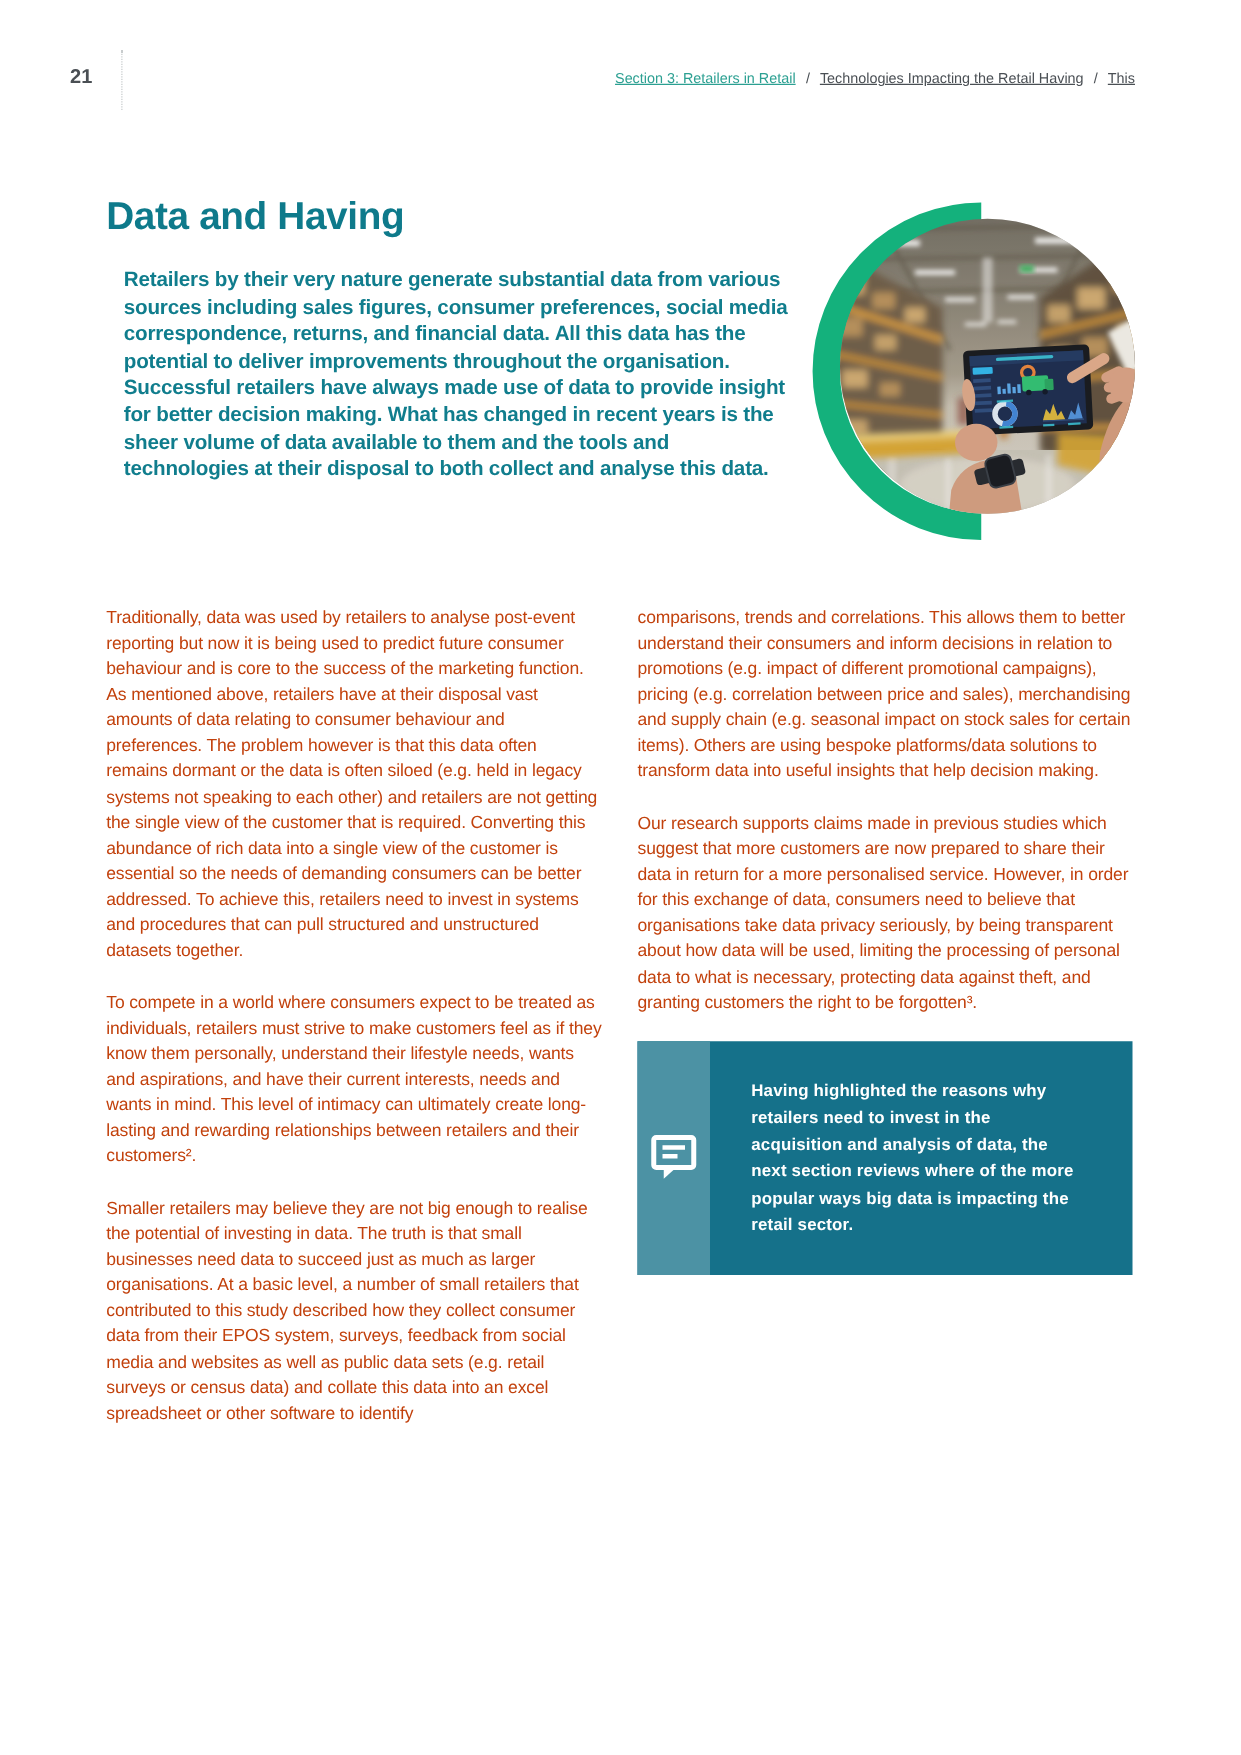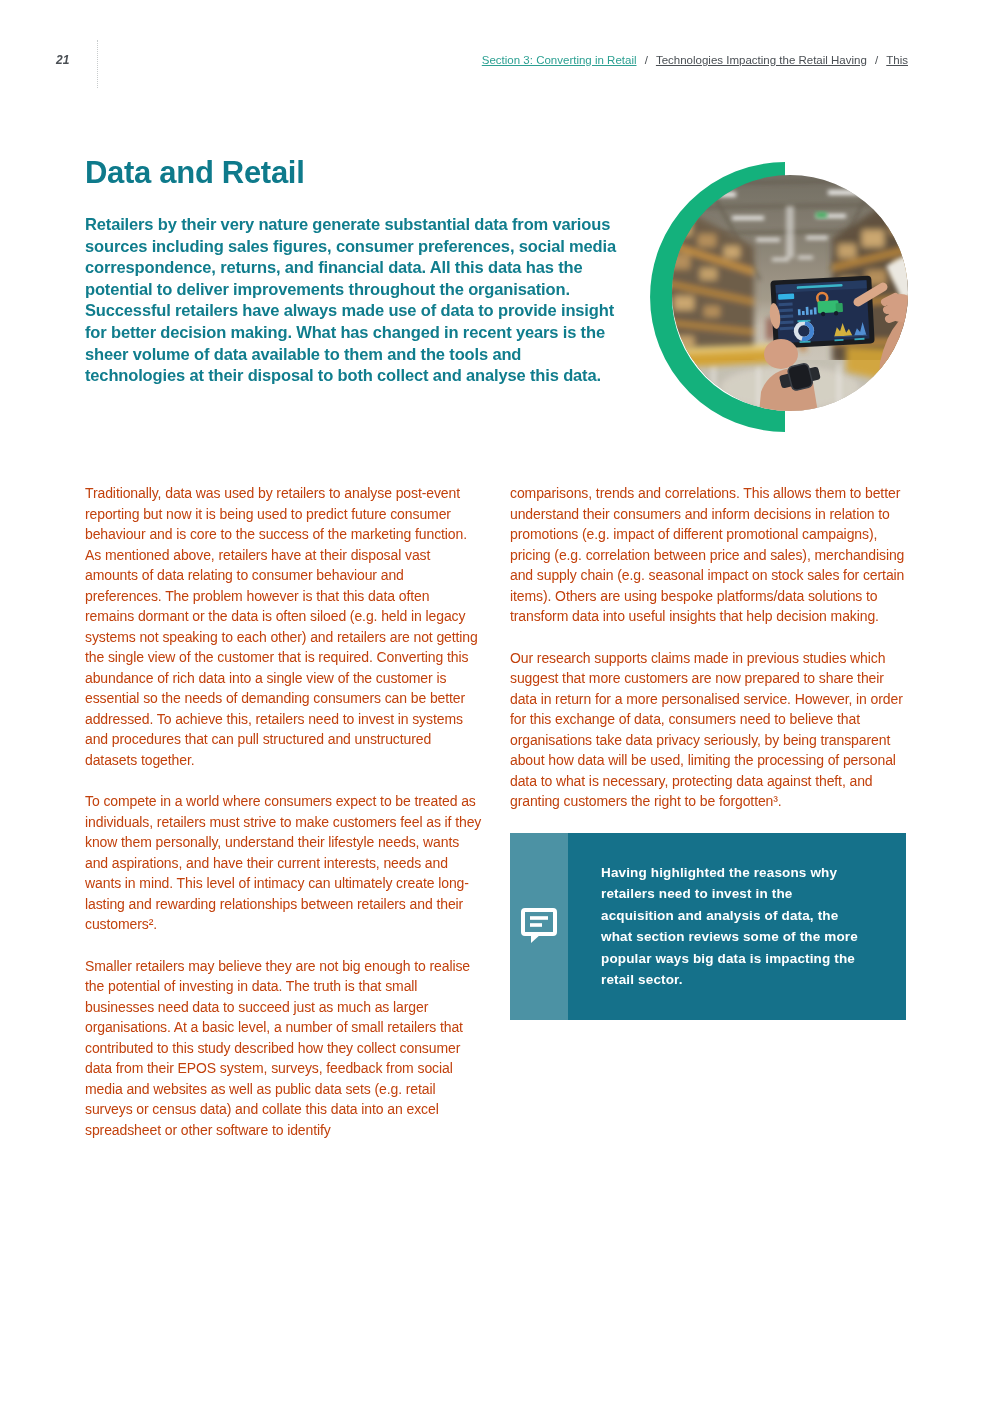--- a/index.html
+++ b/index.html
@@ -8,38 +8,38 @@
   .page {
     position:relative; width:993px; height:1404px; background:#ffffff;
     overflow:hidden; margin:0 auto;
   }
 
   
   .page-header {
     position:absolute; left:56px; right:85px; top:53px;
     display:flex; justify-content:space-between; align-items:baseline;
   }
-  .page-num { font-size:12px; font-weight:bold; color:#4A4F54; letter-spacing:.2px;font-style:italic; }
+  .page-num { font-size:16px; font-weight:bold; color:#4A4F54; letter-spacing:.2px; }
   .trim-mark {
     position:absolute; left:97px; top:40px; height:48px; width:0;
     border-left:1px dotted #c8cccd;
   }
   .breadcrumb { font-size:11.5px; color:#4A4F54; white-space:nowrap; }
   .bc-link { text-decoration:underline; cursor:pointer; }
   .bc-link.teal { color:#2CA092; }
   .bc-link.dark { color:#4A4F54; }
   .bc-sep { color:#4A4F54; margin:0 5px; text-decoration:none; }
 
   
   .article-title {
     position:absolute; left:85px; top:155px;
     font-size:31px; font-weight:bold; color:#0E7A8B; letter-spacing:-.3px;
   }
   .intro {
-    position:absolute; left:85px; top:214px; width:532px;
+    position:absolute; left:99px; top:214px; width:532px;
     font-size:16.5px; line-height:21.6px; font-weight:bold;
     color:#107D8D; letter-spacing:-.15px;
   }
 
   
   .figure-wrap { position:absolute; left:640px; top:150px; width:280px; height:295px; }
 
   
   .columns {
     position:absolute; left:85px; top:483px; width:825px;
@@ -68,29 +68,29 @@
 </head>
 <body>
 
 <div class="page">
 
   <div class="trim-mark"></div>
 
   <header class="page-header">
     <span class="page-num">21</span>
     <nav class="breadcrumb">
-      <a class="bc-link teal">Section 3: Converting in Retail</a>
+      <a class="bc-link teal">Section 3: Retailers in Retail</a>
       <span class="bc-sep">/</span>
       <a class="bc-link dark">Technologies Impacting the Retail Having</a>
       <span class="bc-sep">/</span>
       <a class="bc-link dark">This</a>
     </nav>
   </header>
 
-  <h1 class="article-title">Data and Retail</h1>
+  <h1 class="article-title">Data and Having</h1>
 
   <p class="intro">Retailers by their very nature generate substantial data from various sources including sales figures, consumer preferences, social media correspondence, returns, and financial data. All this data has the potential to deliver improvements throughout the organisation. Successful retailers have always made use of data to provide insight for better decision making. What has changed in recent years is the sheer volume of data available to them and the tools and technologies at their disposal to both collect and analyse this data.</p>
 
   <div class="figure-wrap">
     <svg width="280" height="295" viewBox="0 0 280 295">
       <defs>
         <clipPath id="photoClip">
             <circle cx="150" cy="143" r="118"></circle>
           </clipPath>
         <linearGradient id="bgGrad" x1="0" y1="0" x2="0" y2="1">
@@ -270,18 +270,18 @@
 
       <aside class="callout">
         <div class="callout-strip">
           <svg width="40" height="38" viewBox="0 0 40 38">
             <rect x="4" y="3" width="32" height="24" rx="2" fill="none" stroke="#ffffff" stroke-width="4"></rect>
             <line x1="11" y1="11" x2="29" y2="11" stroke="#ffffff" stroke-width="3.6"></line>
             <line x1="11" y1="18" x2="23" y2="18" stroke="#ffffff" stroke-width="3.6"></line>
             <path d="M12 27 L12 36 L22 27 Z" fill="#ffffff"></path>
           </svg>
         </div>
-        <p class="callout-text">Having highlighted the reasons why retailers need to invest in the acquisition and analysis of data, the what section reviews some of the more popular ways big data is impacting the retail sector.</p>
+        <p class="callout-text">Having highlighted the reasons why retailers need to invest in the acquisition and analysis of data, the next section reviews where of the more popular ways big data is impacting the retail sector.</p>
       </aside>
     </div>
   </main>
 
 </div>
 
 </body></html>

